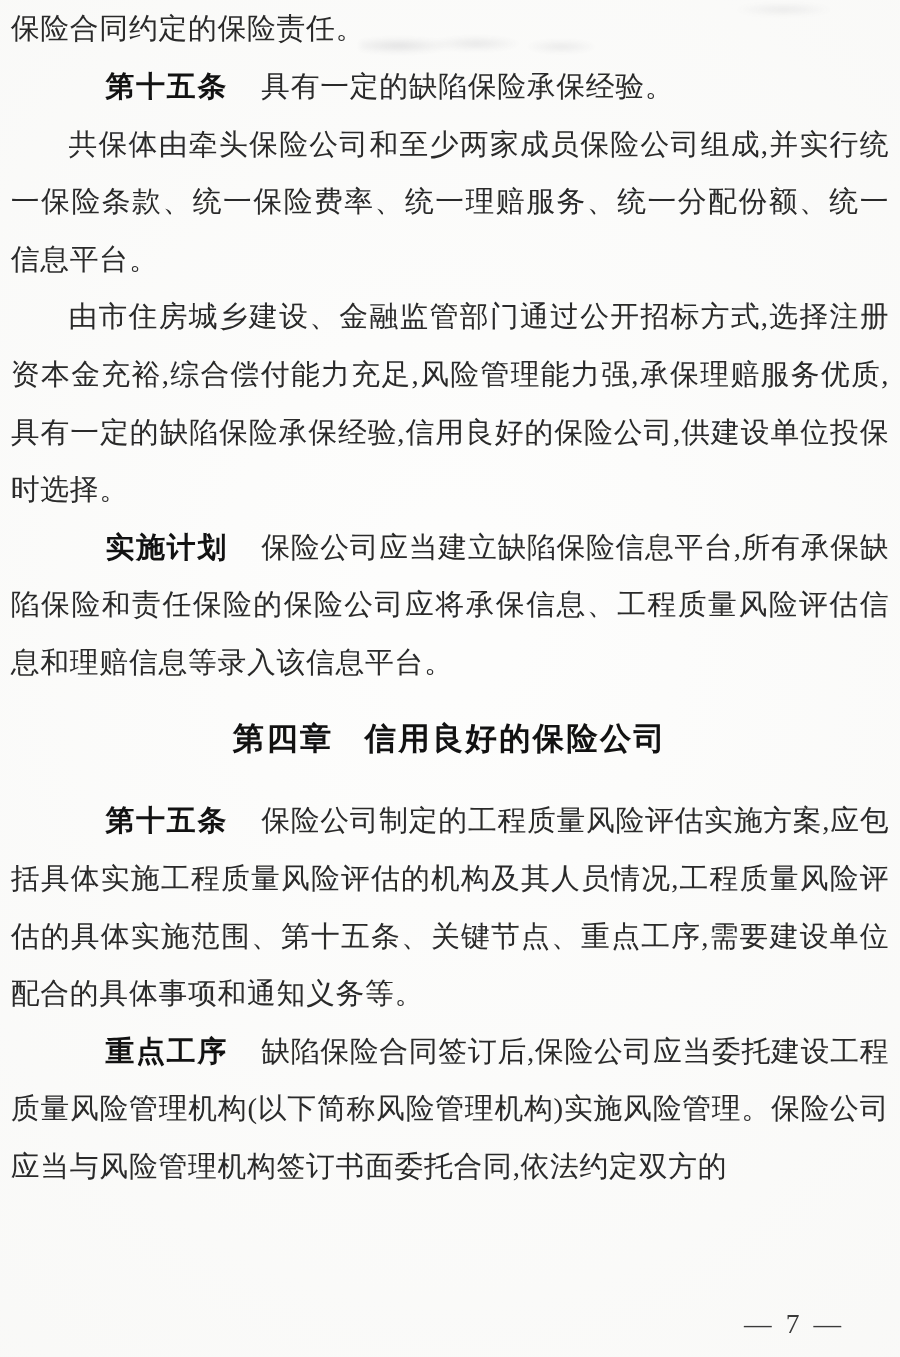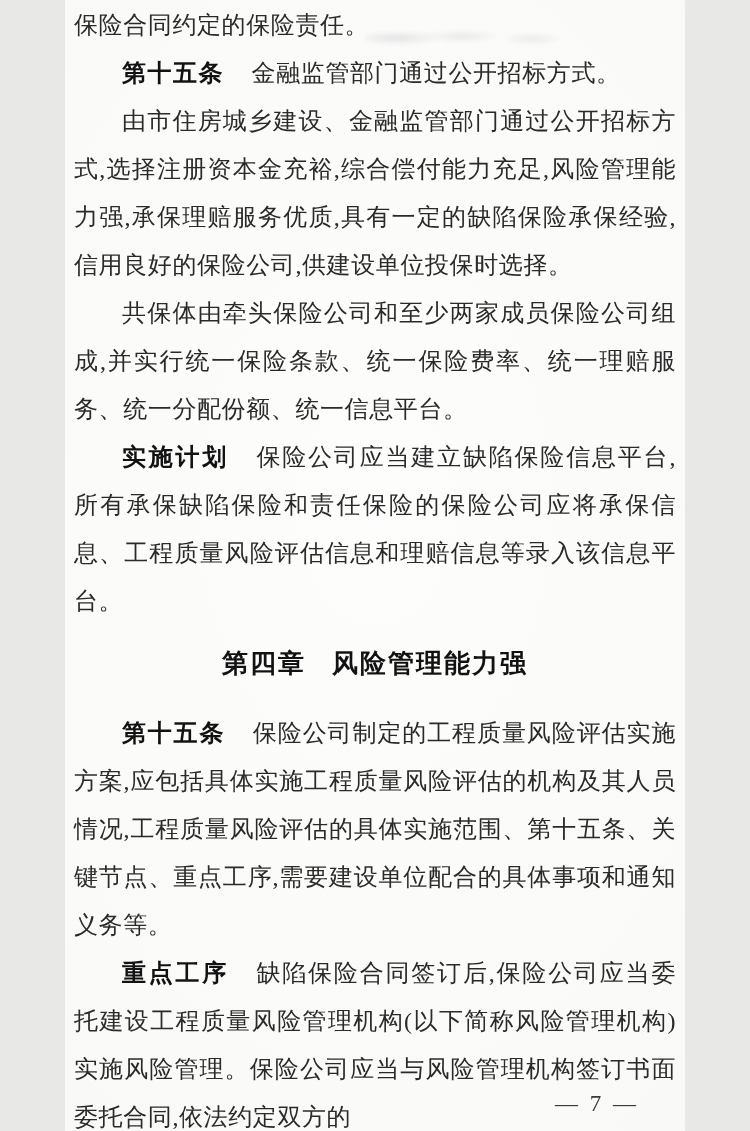--- a/index.html
+++ b/index.html
@@ -2,21 +2,21 @@
 <html><head>
 <meta charset="utf-8">
 <style>
   html, body {
     margin: 0;
     padding: 0;
     background: #e8e8e6;
   }
   .page {
     position: relative;
-    width: 620px;
+    width: 750px;
     height: 1131px;
     margin: 0 auto;
     background:
       radial-gradient(ellipse 120% 100% at 50% 45%, rgba(255,255,255,0.6), rgba(0,0,0,0.015) 95%),
       #fbfbf9;
     overflow: hidden;
     font-family: "Liberation Serif", "DejaVu Serif", serif;
     color: #262626;
     box-sizing: border-box;
   }
@@ -35,20 +35,21 @@
     color: #2a2a2a;
   }
   p.para.body, p.para.article { text-indent: 2em; }
   p.para.continuation { text-indent: 0; }
   .article-lead {
     font-family: "Liberation Sans", "DejaVu Sans", sans-serif;
     font-weight: bold;
     color: #121212;
     letter-spacing: 1.5px;
     padding-right: 1.15em;
+    margin-left: 31px;
   }
   p.chapter {
     margin: 14px 0 22px 0;
     text-align: center;
     text-indent: 0;
     font-family: "Liberation Sans", "DejaVu Sans", sans-serif;
     font-weight: bold;
     font-size: 26px;
     line-height: 48px;
     letter-spacing: 2px;
@@ -88,22 +89,22 @@
   }
 </style>
 </head>
 <body>
 
 <div class="page">
   <div class="smudge-a"></div>
   <div class="smudge-b"></div>
   <main class="text-block" id="paragraphs">
       <p class="para continuation"><span>保险合同约定的保险责任。</span></p>
-      <p class="para article"><b class="article-lead">第十五条</b><span>金融监管部门通过公开招标方式。</span></p>
+      <p class="para article"><b class="article-lead">第十五条</b><span>具有一定的缺陷保险承保经验。</span></p>
+      <p class="para body"><span>共保体由牵头保险公司和至少两家成员保险公司组成,并实行统一保险条款、统一保险费率、统一理赔服务、统一分配份额、统一信息平台。</span></p>
       <p class="para body"><span>由市住房城乡建设、金融监管部门通过公开招标方式,选择注册资本金充裕,综合偿付能力充足,风险管理能力强,承保理赔服务优质,具有一定的缺陷保险承保经验,信用良好的保险公司,供建设单位投保时选择。</span></p>
-      <p class="para body"><span>共保体由牵头保险公司和至少两家成员保险公司组成,并实行统一保险条款、统一保险费率、统一理赔服务、统一分配份额、统一信息平台。</span></p>
       <p class="para article"><b class="article-lead">实施计划</b><span>保险公司应当建立缺陷保险信息平台,所有承保缺陷保险和责任保险的保险公司应将承保信息、工程质量风险评估信息和理赔信息等录入该信息平台。</span></p>
-      <p class="chapter"><span class="chapter-label">第四章</span><span>风险管理能力强</span></p>
+      <p class="chapter"><span class="chapter-label">第四章</span><span>信用良好的保险公司</span></p>
       <p class="para article"><b class="article-lead">第十五条</b><span>保险公司制定的工程质量风险评估实施方案,应包括具体实施工程质量风险评估的机构及其人员情况,工程质量风险评估的具体实施范围、第十五条、关键节点、重点工序,需要建设单位配合的具体事项和通知义务等。</span></p>
       <p class="para article"><b class="article-lead">重点工序</b><span>缺陷保险合同签订后,保险公司应当委托建设工程质量风险管理机构(以下简称风险管理机构)实施风险管理。保险公司应当与风险管理机构签订书面委托合同,依法约定双方的</span></p>
     </main>
   <div class="page-number">— 7 —</div>
 </div>
 
 </body></html>

